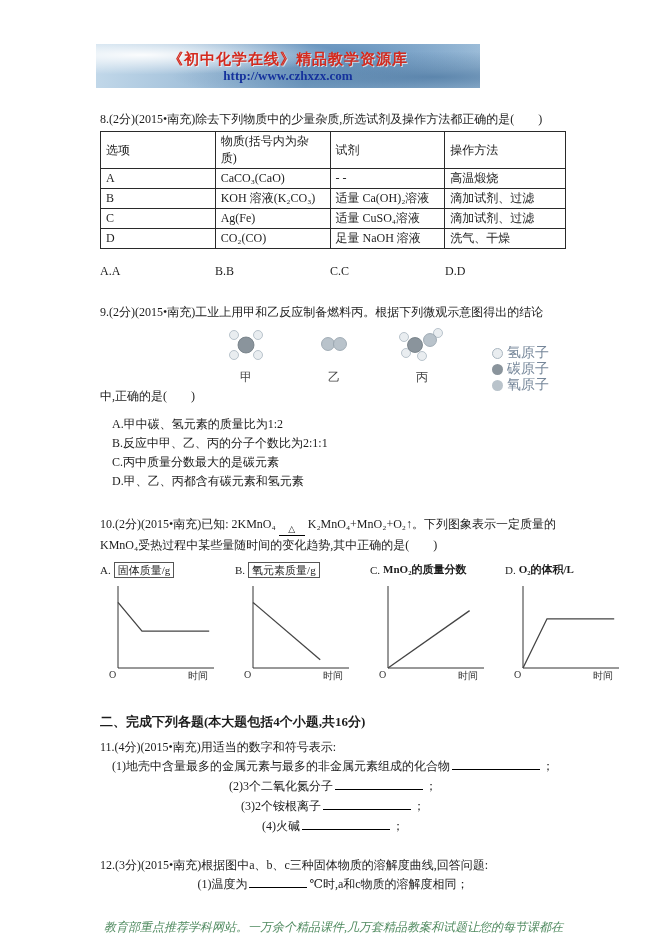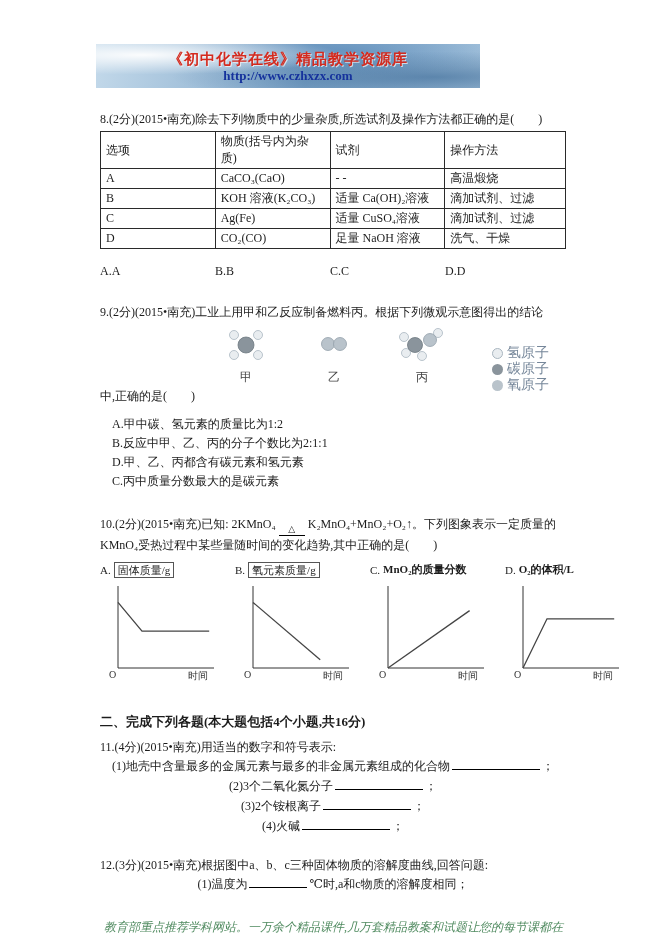--- a/index.html
+++ b/index.html
@@ -175,22 +175,22 @@
           <div class="legend-item">
               <span class="dot dot-o"></span>
               <span>氧原子</span>
             </div>
         </div>
       </div>
       <p class="stem">中,正确的是(　　)</p>
       <div class="opts" style="margin-top:10px;margin-left:12px;">
         <div>A.甲中碳、氢元素的质量比为1:2</div>
         <div>B.反应中甲、乙、丙的分子个数比为2:1:1</div>
+        <div>C.丙中质量分数最大的是碳元素</div>
         <div>D.甲、乙、丙都含有碳元素和氢元素</div>
-        <div>C.丙中质量分数最大的是碳元素</div>
       </div>
     </div>
 
     <div class="q-block" style="margin-top:24px;">
       <p class="stem"><span>10.(2分)(2015•南充)已知: 2KMnO₄</span><span class="eq">
             <span class="eq-cond">△</span>
             <span class="eq-bar"></span>
           </span><span>K₂MnO₄+MnO₂+O₂↑</span><span>。下列图象表示一定质量的KMnO₄受热过程中某些量随时间的变化趋势,其中正确的是(　　)</span></p>
     </div>
   </div>

